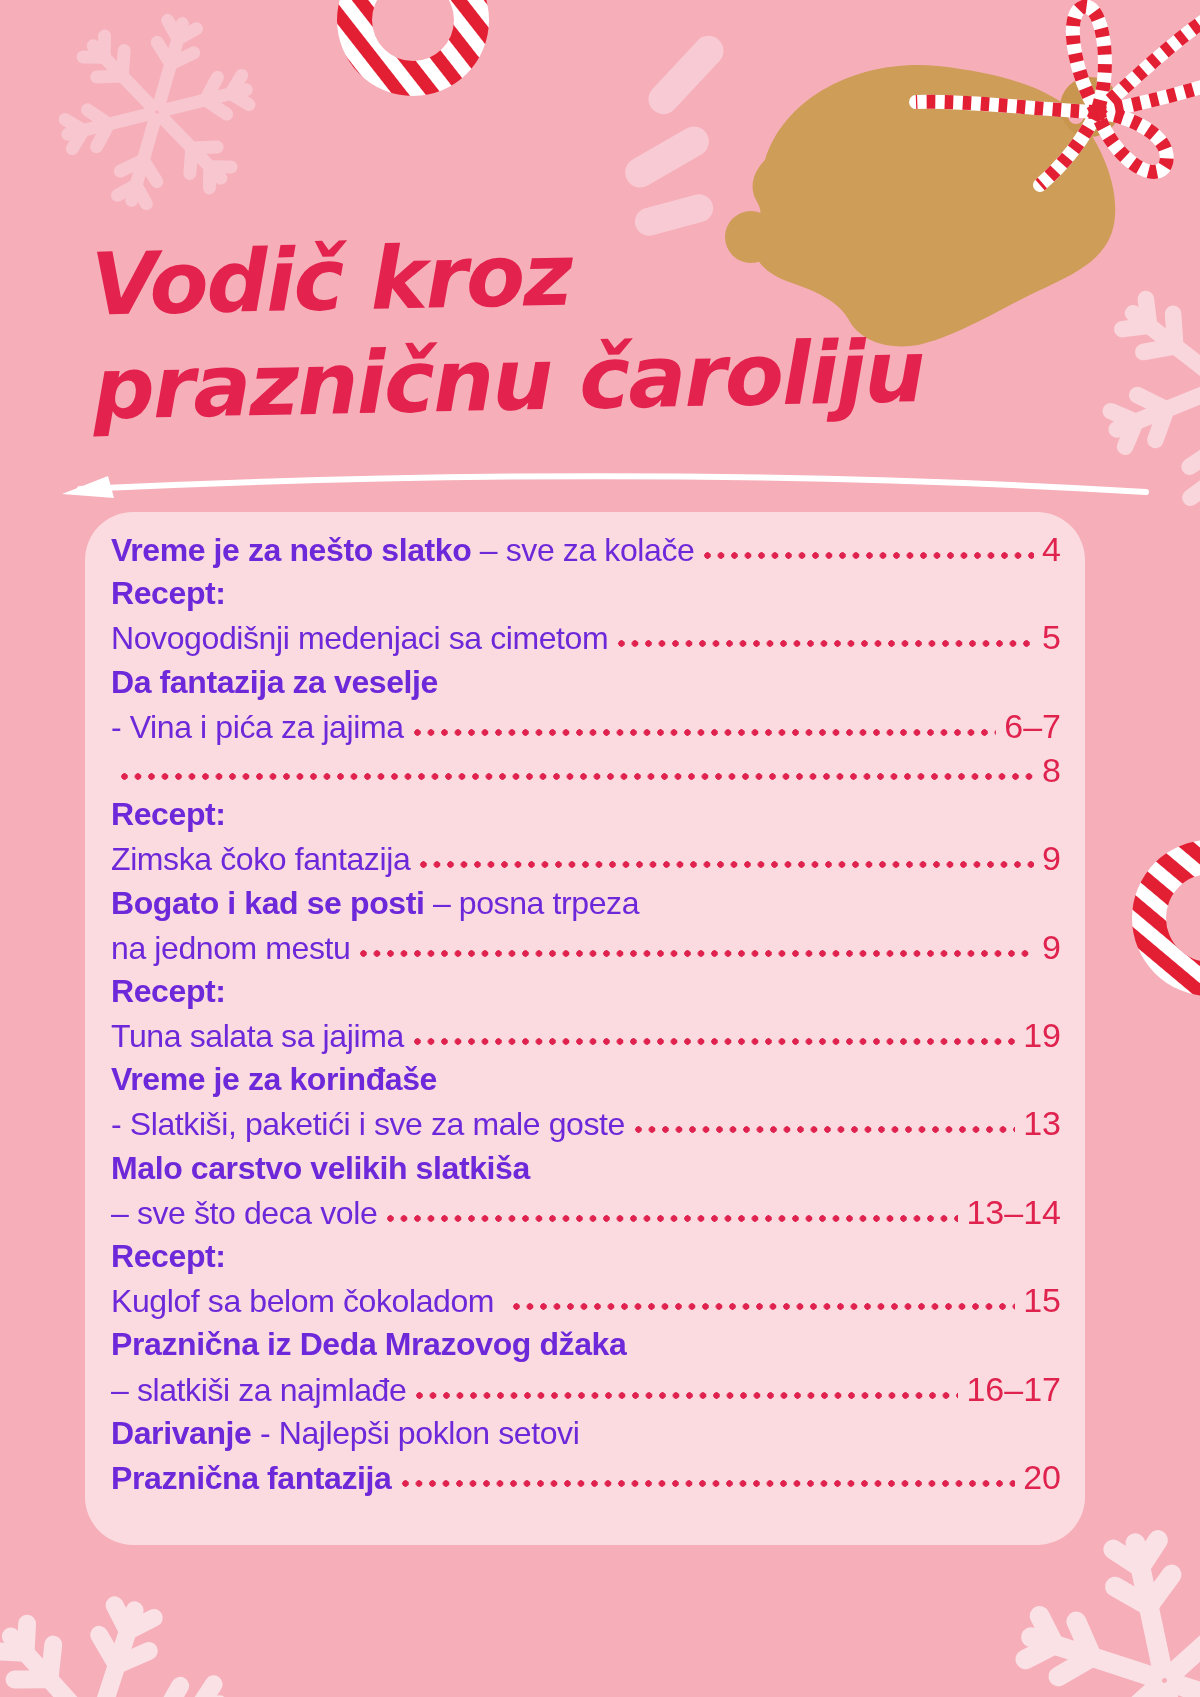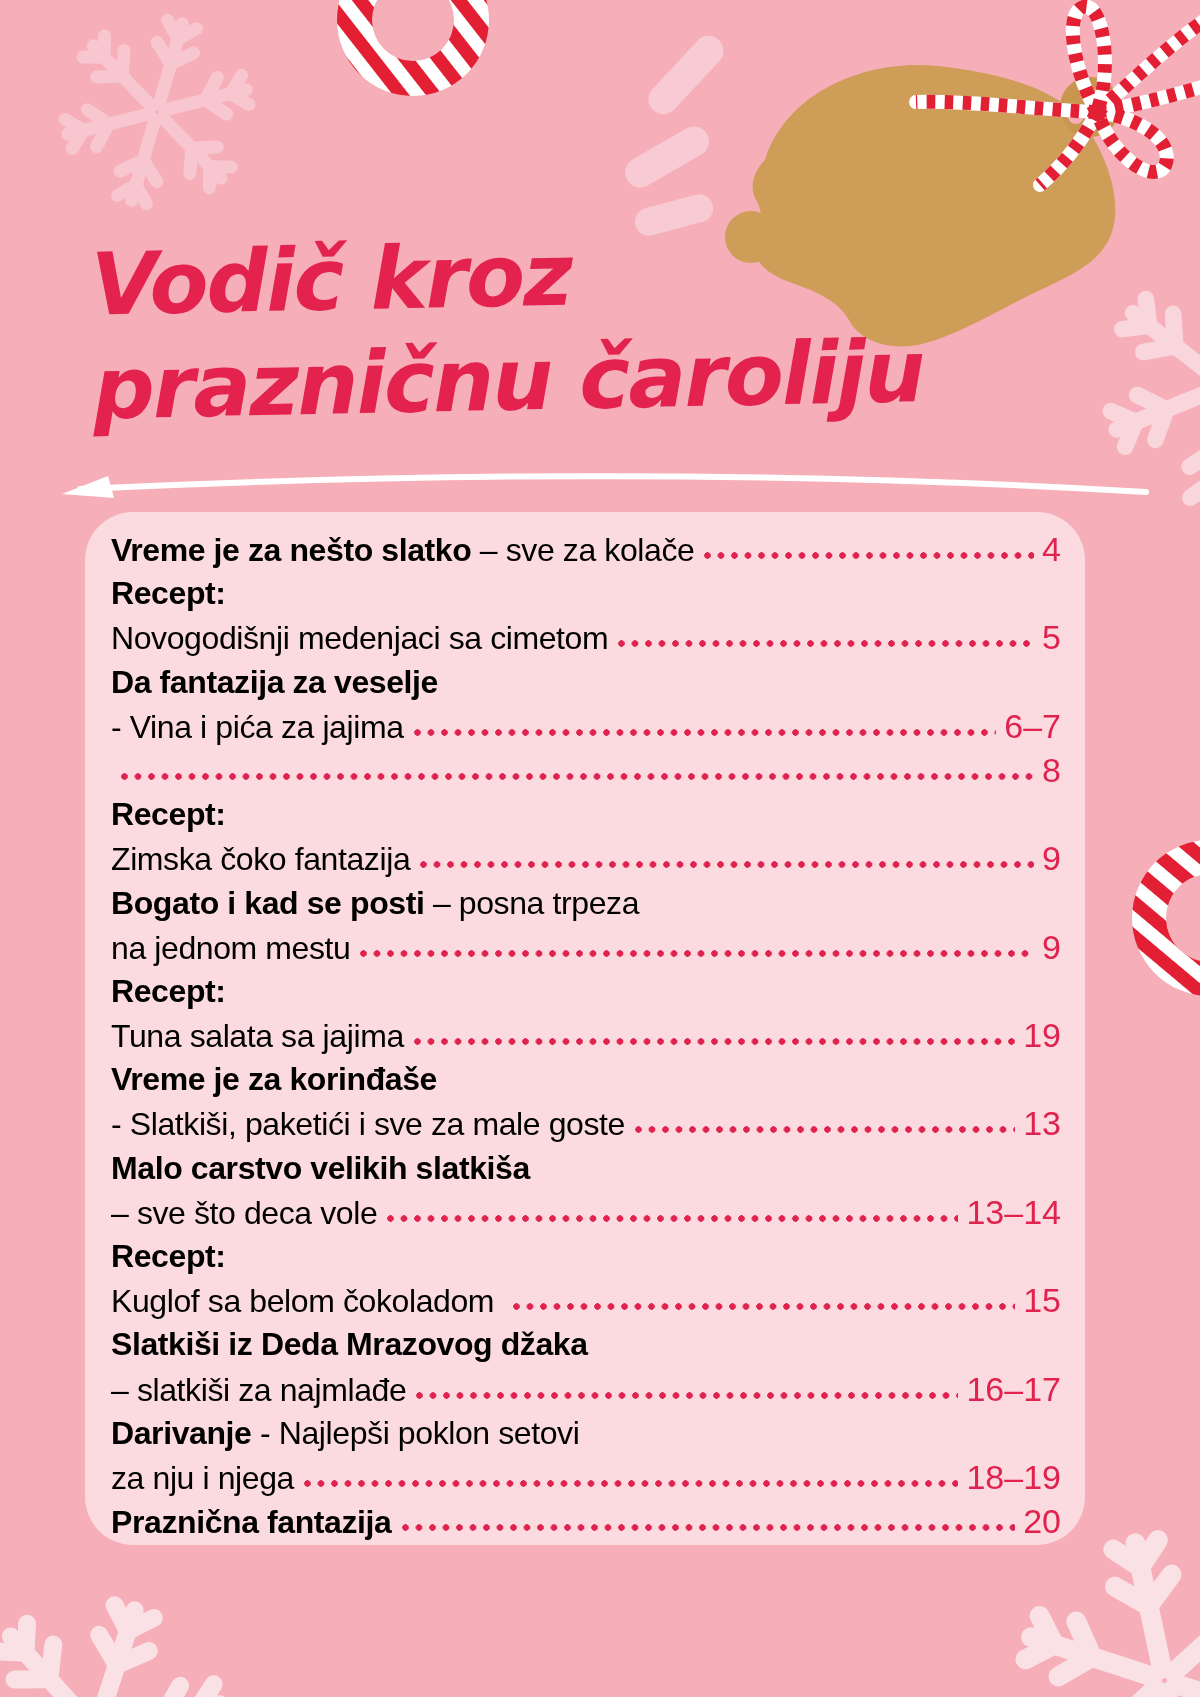--- a/index.html
+++ b/index.html
@@ -18,21 +18,21 @@
     font-size:86px;line-height:104px;letter-spacing:-2px;
     transform:rotate(-1.2deg);
   }
   
   .panel{
     left:85px;top:512px;width:1000px;height:1033px;
     background:#FBDBE0;border-radius:48px;
     box-sizing:border-box;padding:15px 24px 0 26px;
   }
   .toc-row{display:flex;align-items:baseline;height:44.2px;overflow:hidden;}
-  .toc-text{white-space:pre;color:#000000;font-size:32px;letter-spacing:-0.4px;line-height:44.2px;}
+  .toc-text{white-space:pre;color:#6d28d9;font-size:32px;letter-spacing:-0.4px;line-height:44.2px;}
   .toc-bold{font-weight:bold;}
   .leader{
     flex:1;min-width:14px;height:7px;margin:0 8px 0 10px;
     align-self:baseline;
     background-image:radial-gradient(circle at 3.5px 3.5px,#E0234E 3px,rgba(0,0,0,0) 3.5px);
     background-size:13.5px 7px;background-repeat:repeat-x;
     transform:translateY(-2px);
   }
   .toc-page{color:#E0234E;font-size:34px;font-weight:500;line-height:44.2px;white-space:pre;}
   
@@ -259,35 +259,30 @@
     <div class="toc-row">
     <span class="toc-text"><b class="toc-bold">Recept:</b></span>
 
   </div>
     <div class="toc-row">
     <span class="toc-text"><span>Kuglof sa belom čokoladom </span></span>
     <span class="leader"></span>
     <span class="toc-page">15</span>
   </div>
     <div class="toc-row">
-    <span class="toc-text"><b class="toc-bold">Slatkiši iz Deda Mrazovog džaka</b></span>
+    <span class="toc-text"><b class="toc-bold">Praznična iz Deda Mrazovog džaka</b></span>
 
   </div>
     <div class="toc-row">
     <span class="toc-text"><span>– slatkiši za najmlađe</span></span>
     <span class="leader"></span>
     <span class="toc-page">16–17</span>
   </div>
     <div class="toc-row">
     <span class="toc-text"><b class="toc-bold">Darivanje</b><span> - Najlepši poklon setovi</span></span>
 
   </div>
     <div class="toc-row">
-    <span class="toc-text"><span>za nju i njega</span></span>
-    <span class="leader"></span>
-    <span class="toc-page">18–19</span>
-  </div>
-    <div class="toc-row">
     <span class="toc-text"><b class="toc-bold">Praznična fantazija</b></span>
     <span class="leader"></span>
     <span class="toc-page">20</span>
   </div>
   </div>
 
 </body></html>

